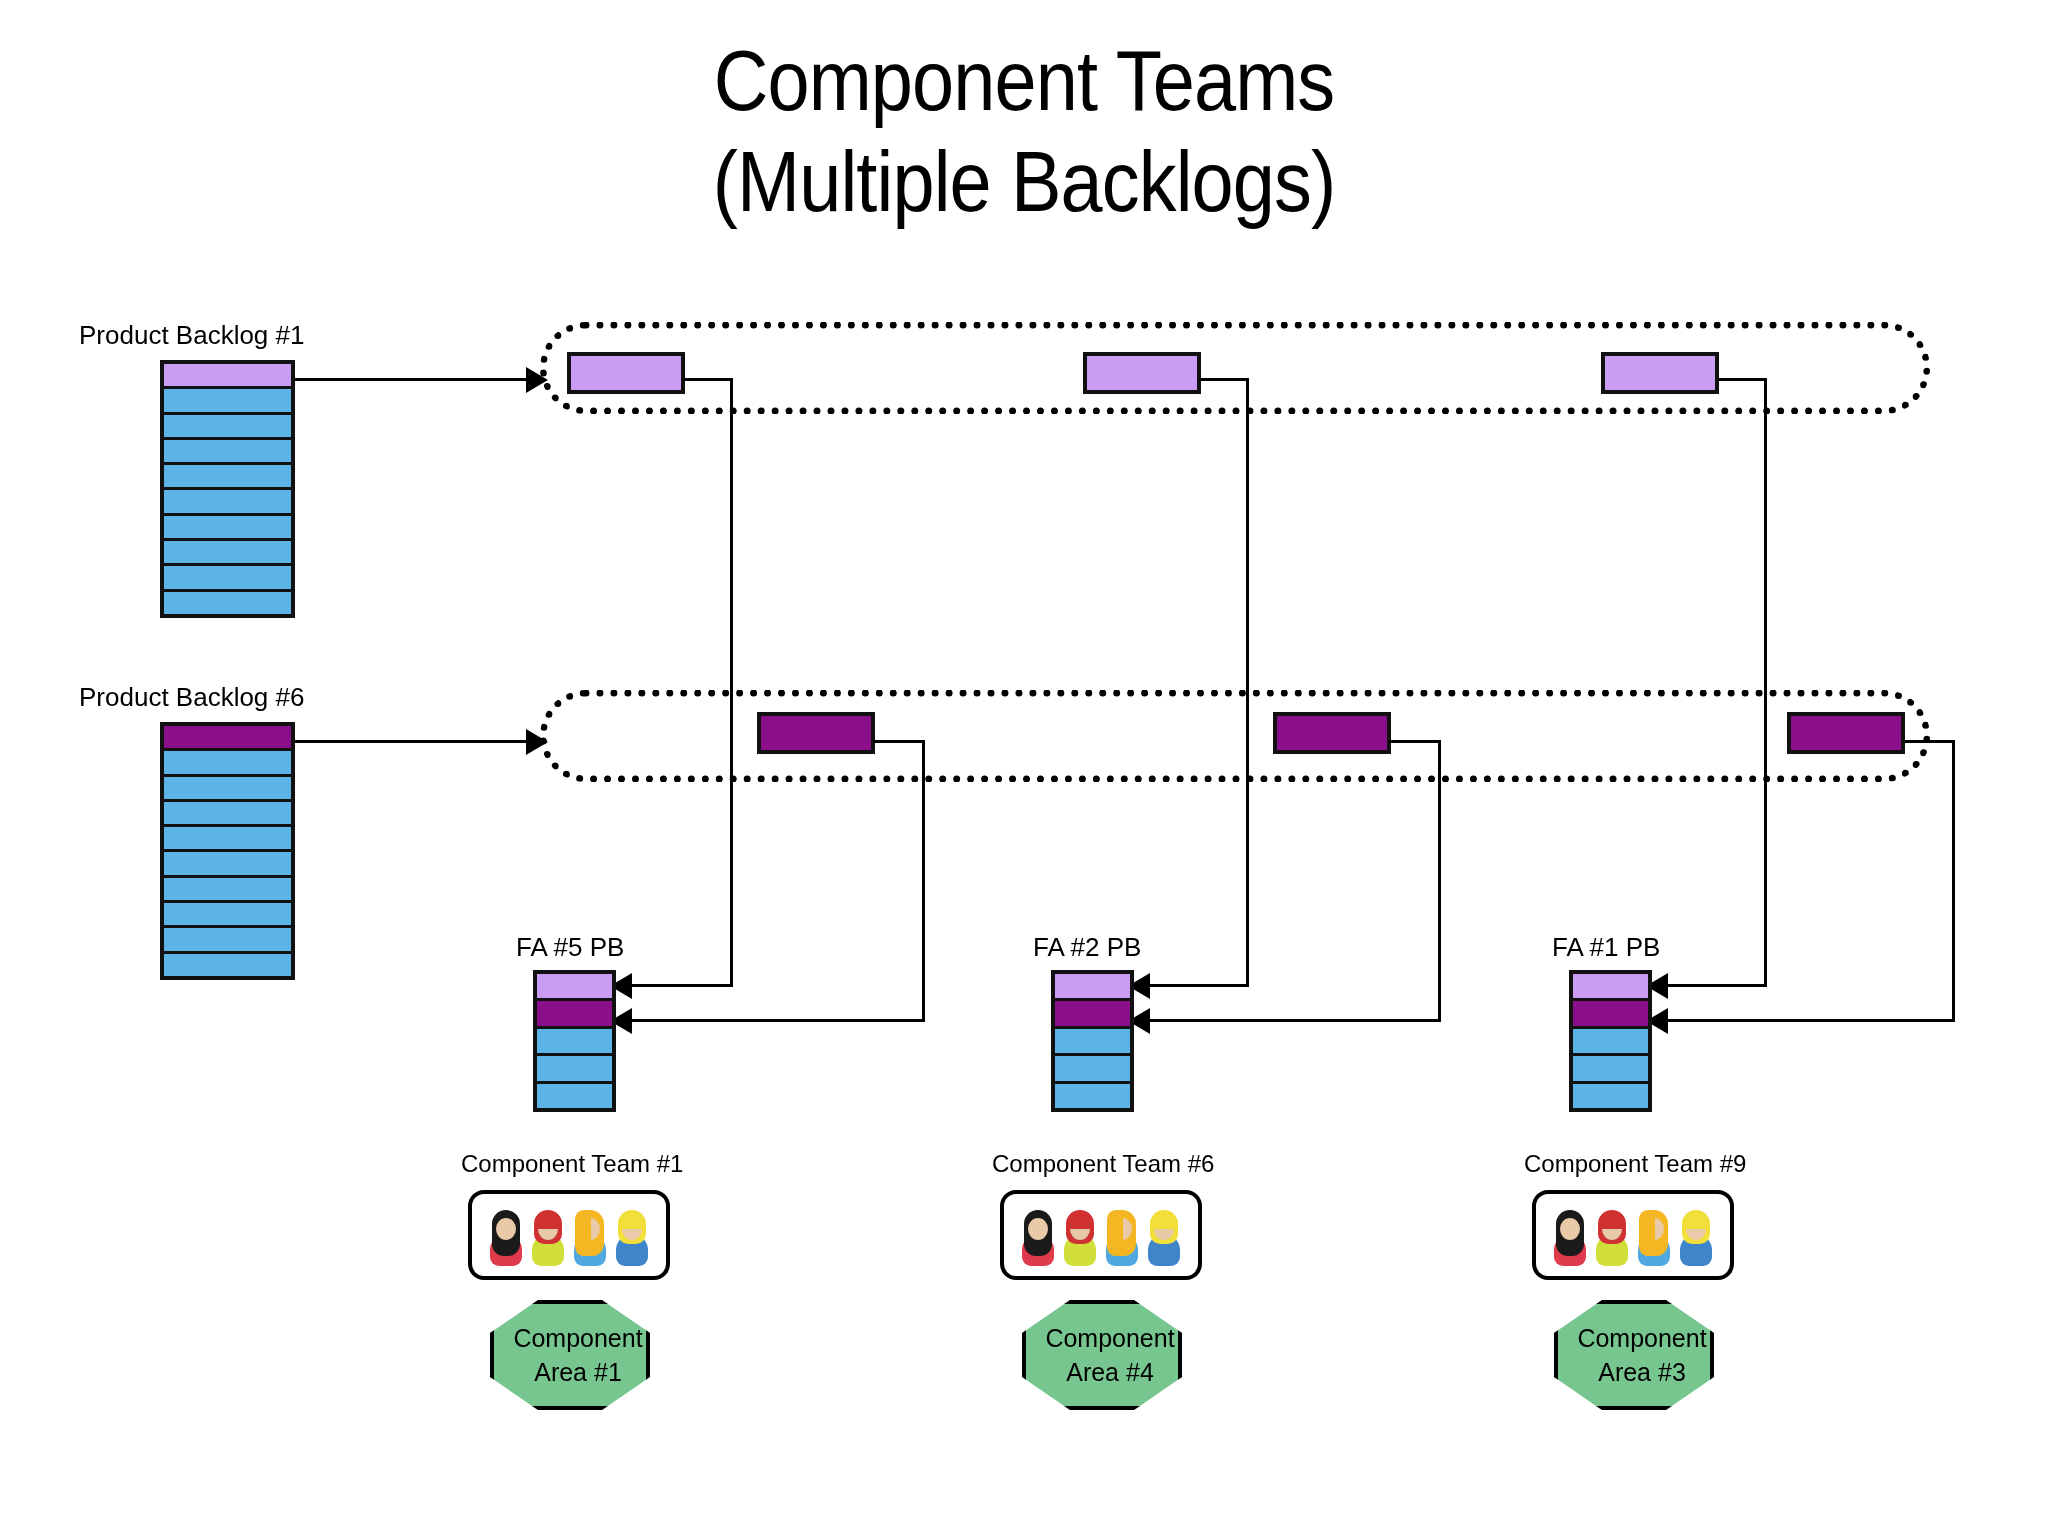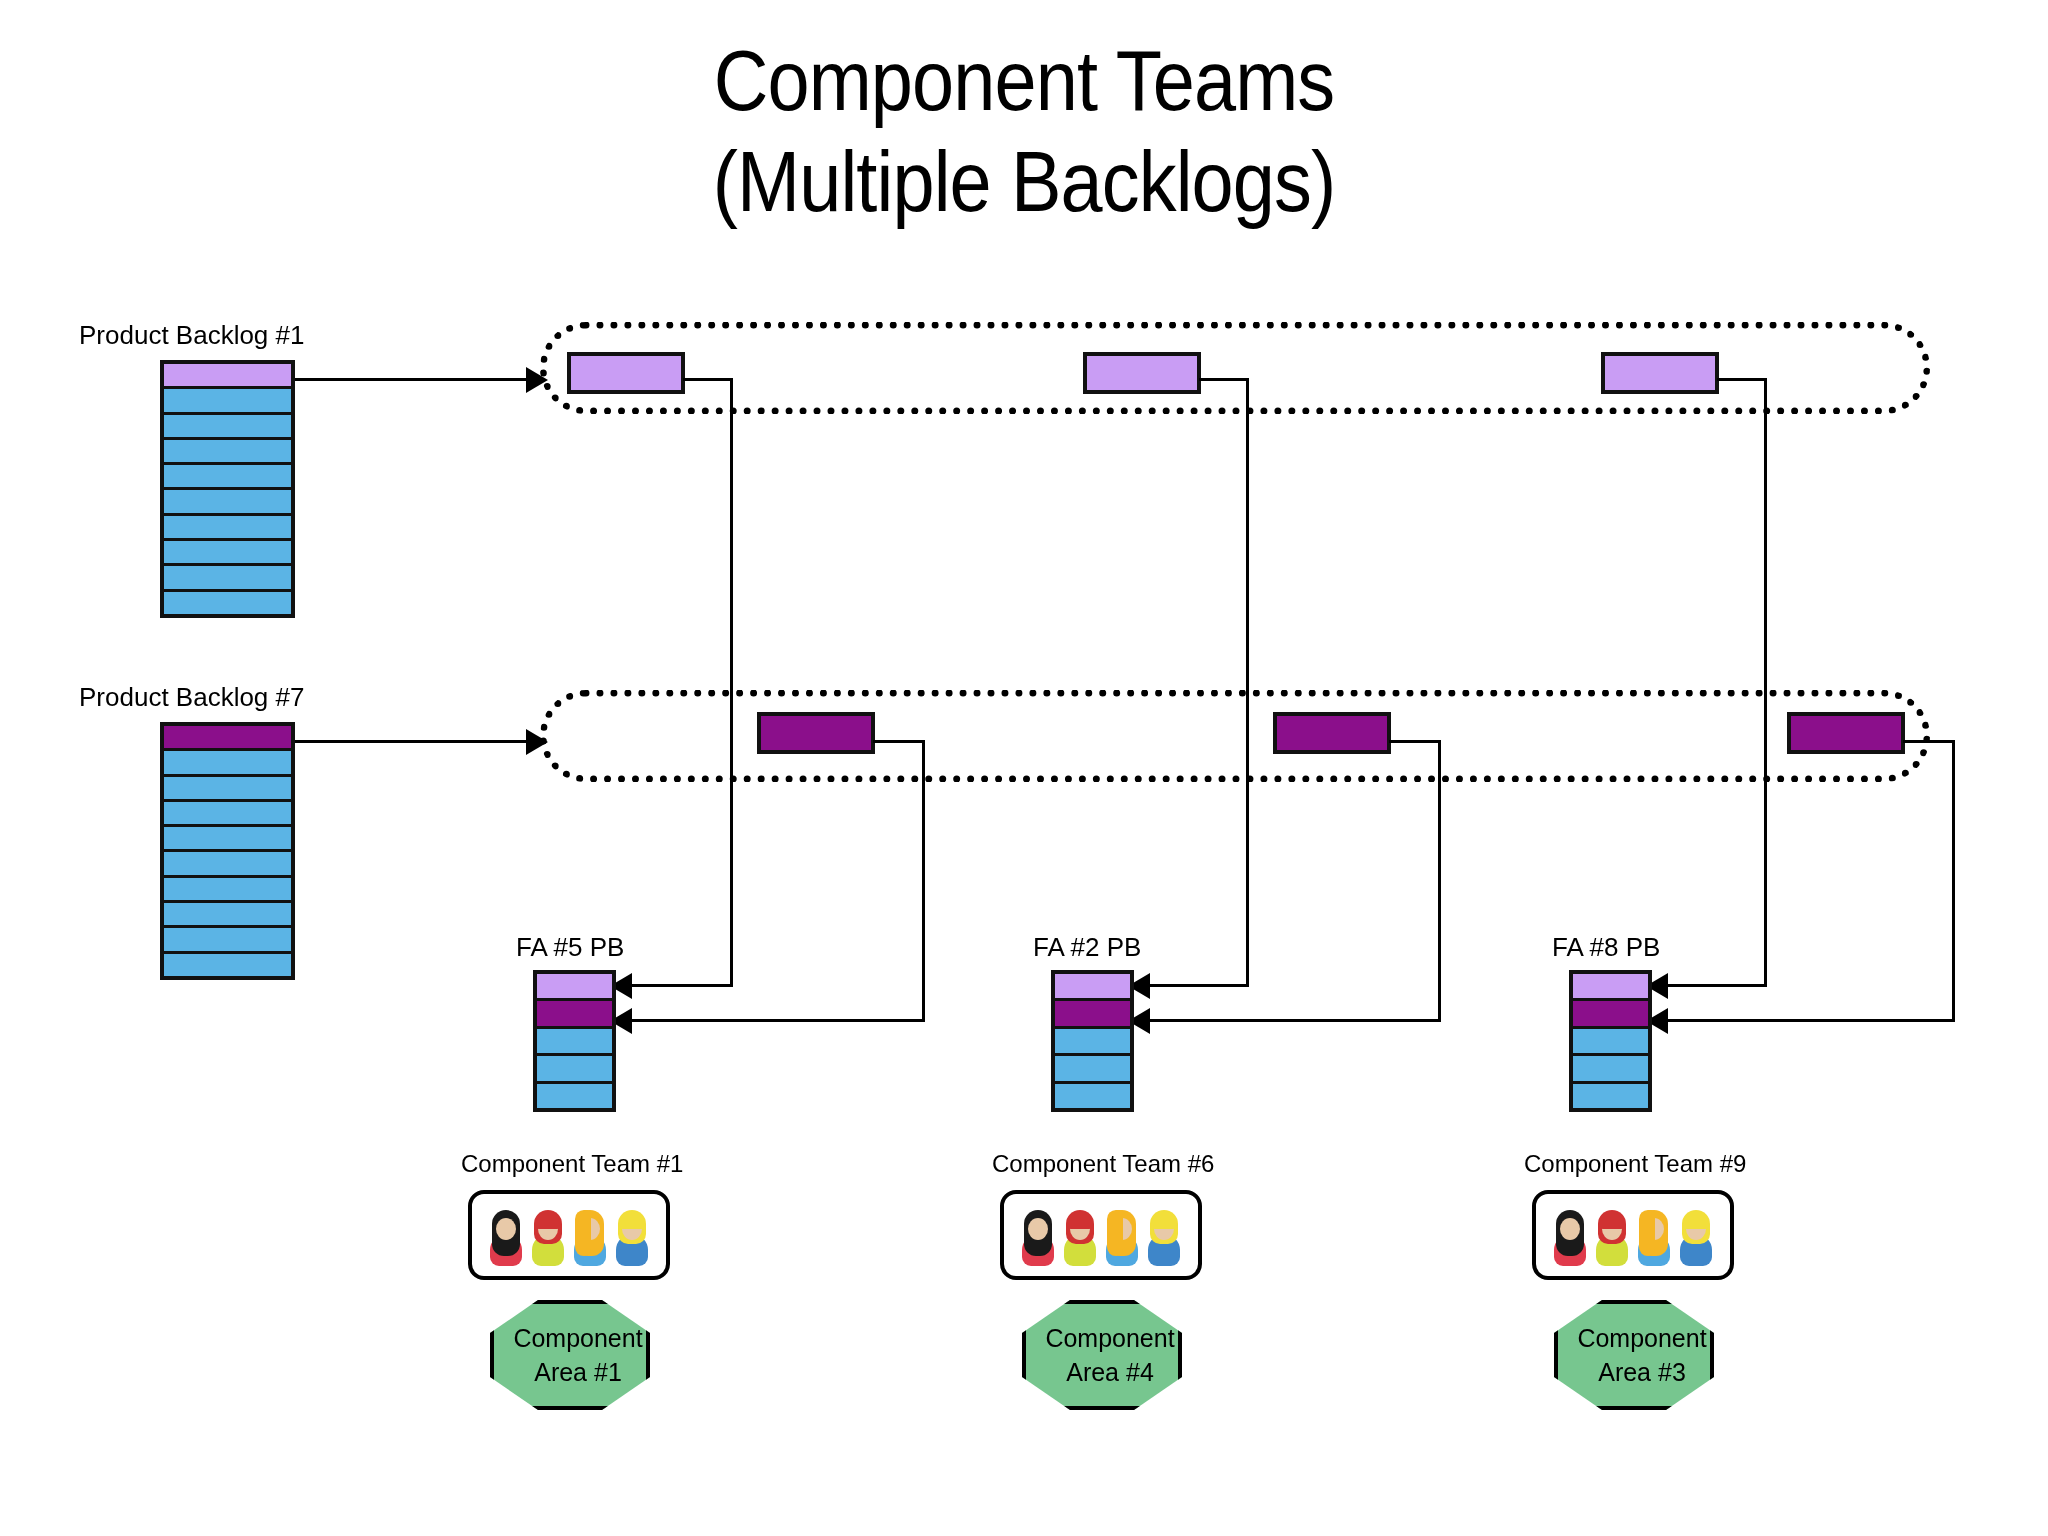--- a/index.html
+++ b/index.html
@@ -256,21 +256,21 @@
   <div class="ln h" style="left:1199px; top:378px; width:50px;"></div>
   <div class="ln v" style="left:1246px; top:378px; height:608px;"></div>
   <div class="ln h" style="left:1148px; top:984px; width:101px;"></div>
   <div class="arrow-left" style="left:1128px; top:973px;"></div>
 
   <div class="ln h" style="left:1717px; top:378px; width:50px;"></div>
   <div class="ln v" style="left:1764px; top:378px; height:608px;"></div>
   <div class="ln h" style="left:1666px; top:984px; width:101px;"></div>
   <div class="arrow-left" style="left:1646px; top:973px;"></div>
 
-  <div class="label" style="left:52px; top:682px;">Product Backlog #7</div>
+  <div class="label" style="left:52px; top:682px;">Product Backlog #6</div>
 
   <div class="stack" style="left:160px; top:722px; width:135px; height:258px;">
     <div class="row purple"></div>
     <div class="row blue"></div>
     <div class="row blue"></div>
     <div class="row blue"></div>
     <div class="row blue"></div>
     <div class="row blue"></div>
     <div class="row blue"></div>
     <div class="row blue"></div>
@@ -315,21 +315,21 @@
   <div class="label" style="left:1006px; top:932px;">FA #2 PB</div>
 
   <div class="stack" style="left:1051px; top:970px; width:83px; height:142px;">
     <div class="row violet"></div>
     <div class="row purple"></div>
     <div class="row blue"></div>
     <div class="row blue"></div>
     <div class="row blue"></div>
   </div>
 
-  <div class="label" style="left:1525px; top:932px;">FA #8 PB</div>
+  <div class="label" style="left:1525px; top:932px;">FA #1 PB</div>
 
   <div class="stack" style="left:1569px; top:970px; width:83px; height:142px;">
     <div class="row violet"></div>
     <div class="row purple"></div>
     <div class="row blue"></div>
     <div class="row blue"></div>
     <div class="row blue"></div>
   </div>
 
   <div class="label sm" style="left:434px; top:1150px;">Component Team #1</div>

